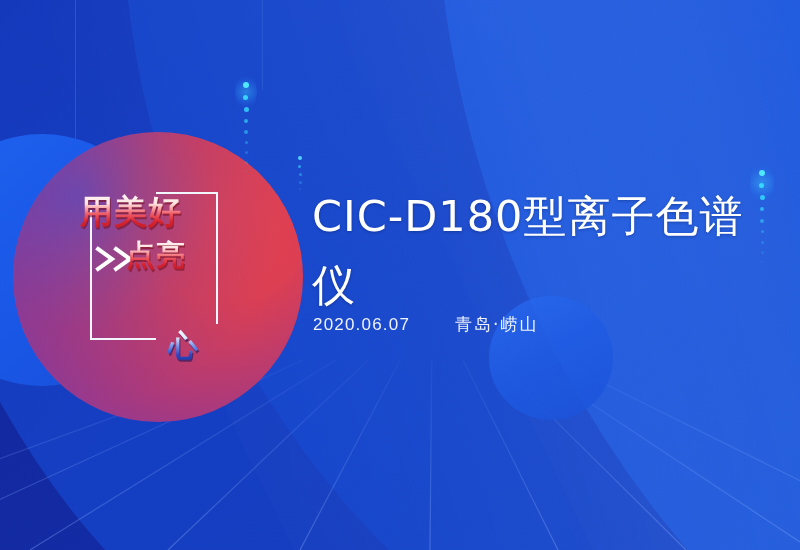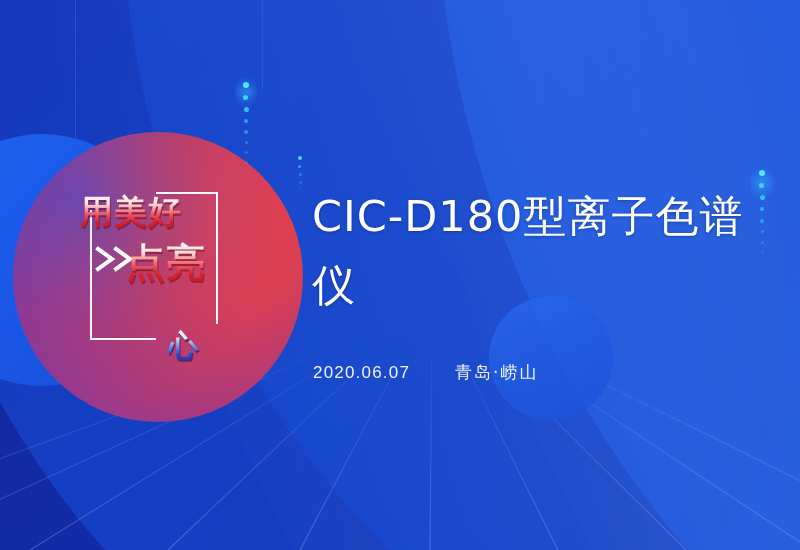--- a/index.html
+++ b/index.html
@@ -114,21 +114,21 @@
     background:linear-gradient(180deg,#ffffff 0%,#ffe3e0 30%,#f0616a 52%,#d8242f 70%,#b51620 100%);
     -webkit-background-clip:text;background-clip:text;color:transparent;
     filter:drop-shadow(1px 2px 0 rgba(120,10,20,.55));
   }
   .sl-blue{
     background:linear-gradient(180deg,#ffffff 0%,#dfe9ff 28%,#6f90e8 50%,#2a48c8 70%,#18308f 100%);
     -webkit-background-clip:text;background-clip:text;color:transparent;
     filter:drop-shadow(1px 2px 0 rgba(10,20,90,.55));
   }
   .row1{left:16px;top:22px;font-size:33px;}
-  .row2{left:62px;top:68px;font-size:39px;}
+  .row2{left:62px;top:68px;font-size:29px;}
   .row3{left:8px;top:112px;font-size:32px;}
   .row3 .small{font-size:24px;vertical-align:8px;}
   .row4{left:104px;top:158px;font-size:30px;}
 
   .chev{position:absolute;left:30px;top:78px;width:50px;height:26px;}
 
   
   .headline{
     position:absolute;left:312px;top:182px;width:470px;
     color:#ffffff;
@@ -139,21 +139,21 @@
     text-shadow:0 1px 3px rgba(0,20,80,.35);
     font-family:"DejaVu Sans","Liberation Sans",sans-serif;
   }
   .meta{
     position:absolute;left:313px;top:313px;
     color:#eef3ff;font-size:17px;letter-spacing:1.2px;
     display:flex;align-items:baseline;
   }
   .meta .date{display:inline-block;}
   .meta .loc{display:inline-block;margin-left:45px;letter-spacing:2px;
-    font-family:"DejaVu Sans","Liberation Sans",sans-serif;margin-top:48px;}
+    font-family:"DejaVu Sans","Liberation Sans",sans-serif;}
 </style>
 </head>
 <body>
 
 <div id="poster">
 
   <div class="sweep sweep-a"></div>
   <div class="sweep sweep-b"></div>
   <div class="sweep sweep-c"></div>
   <div class="sweep sweep-d"></div>

